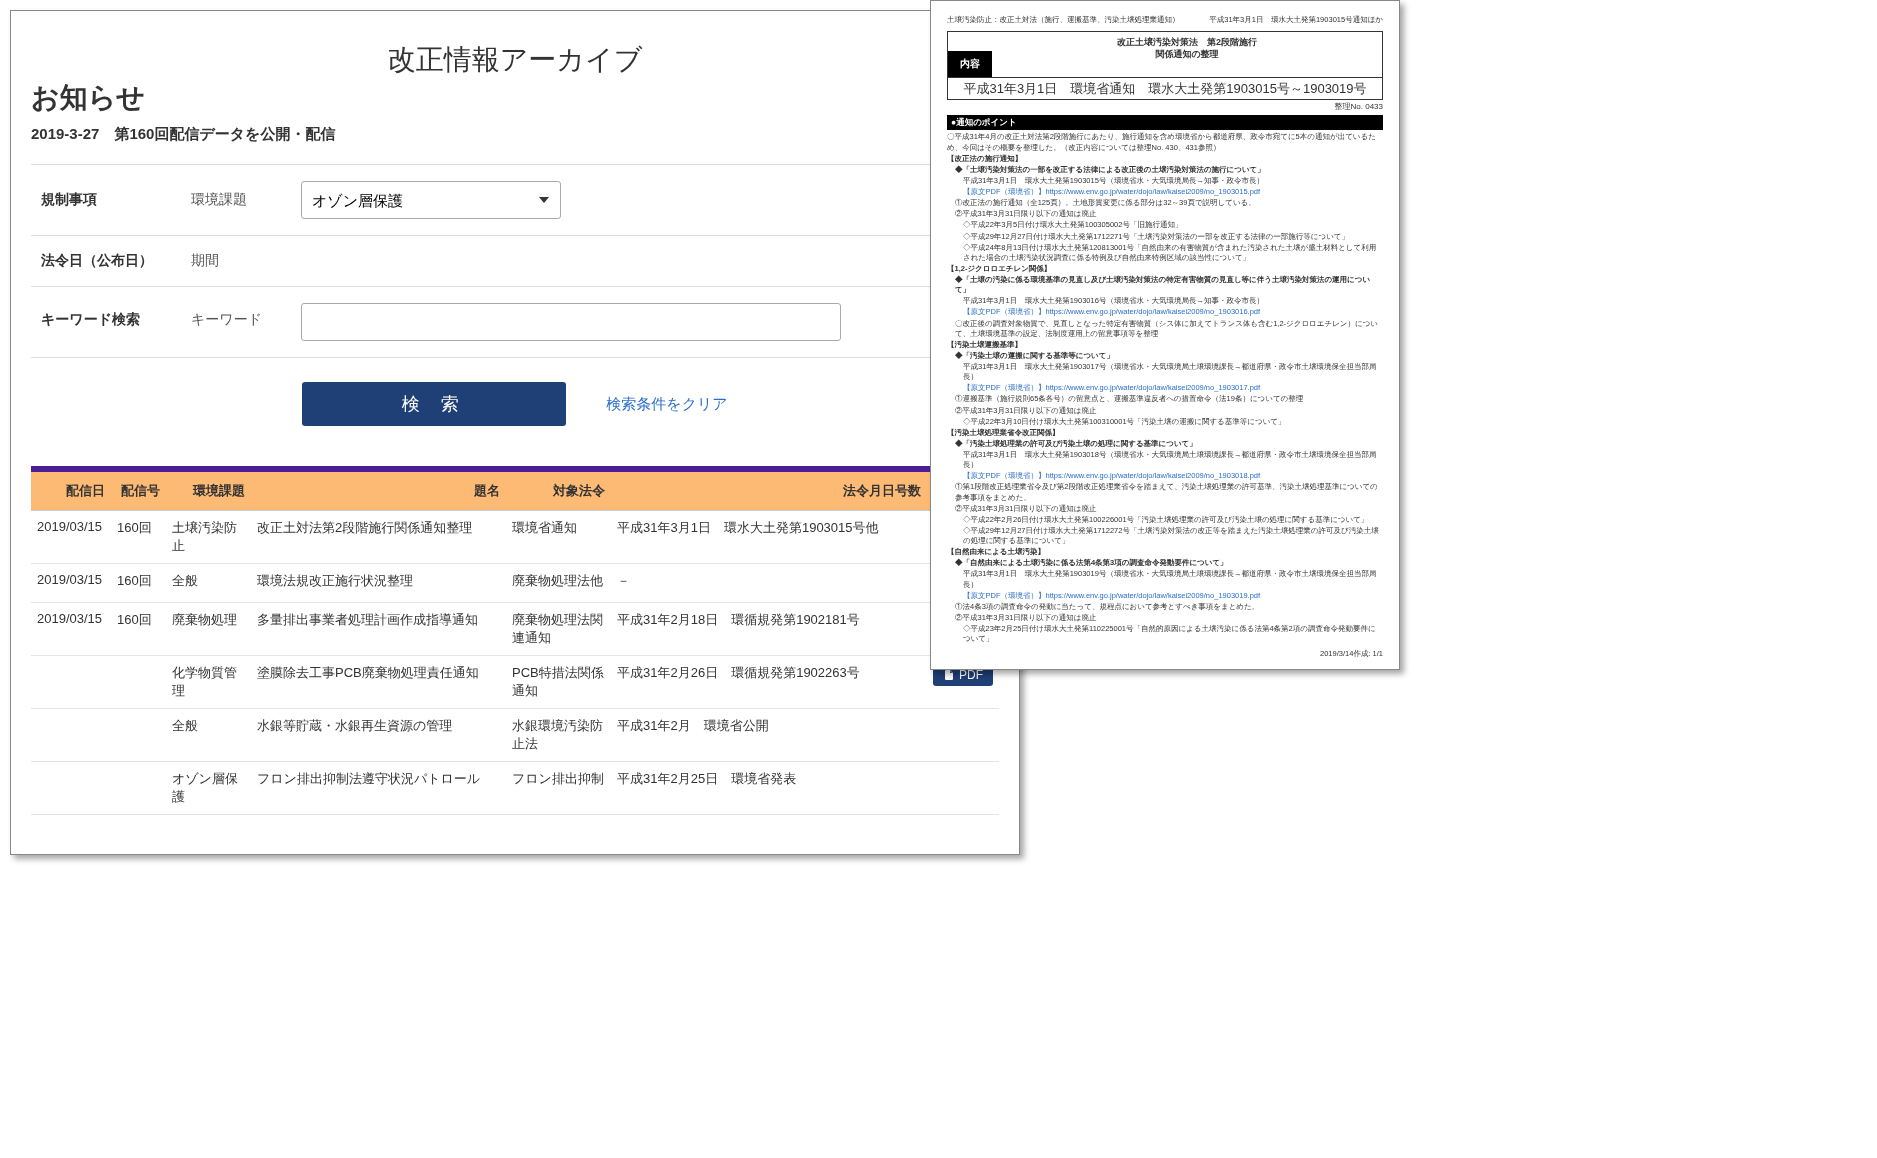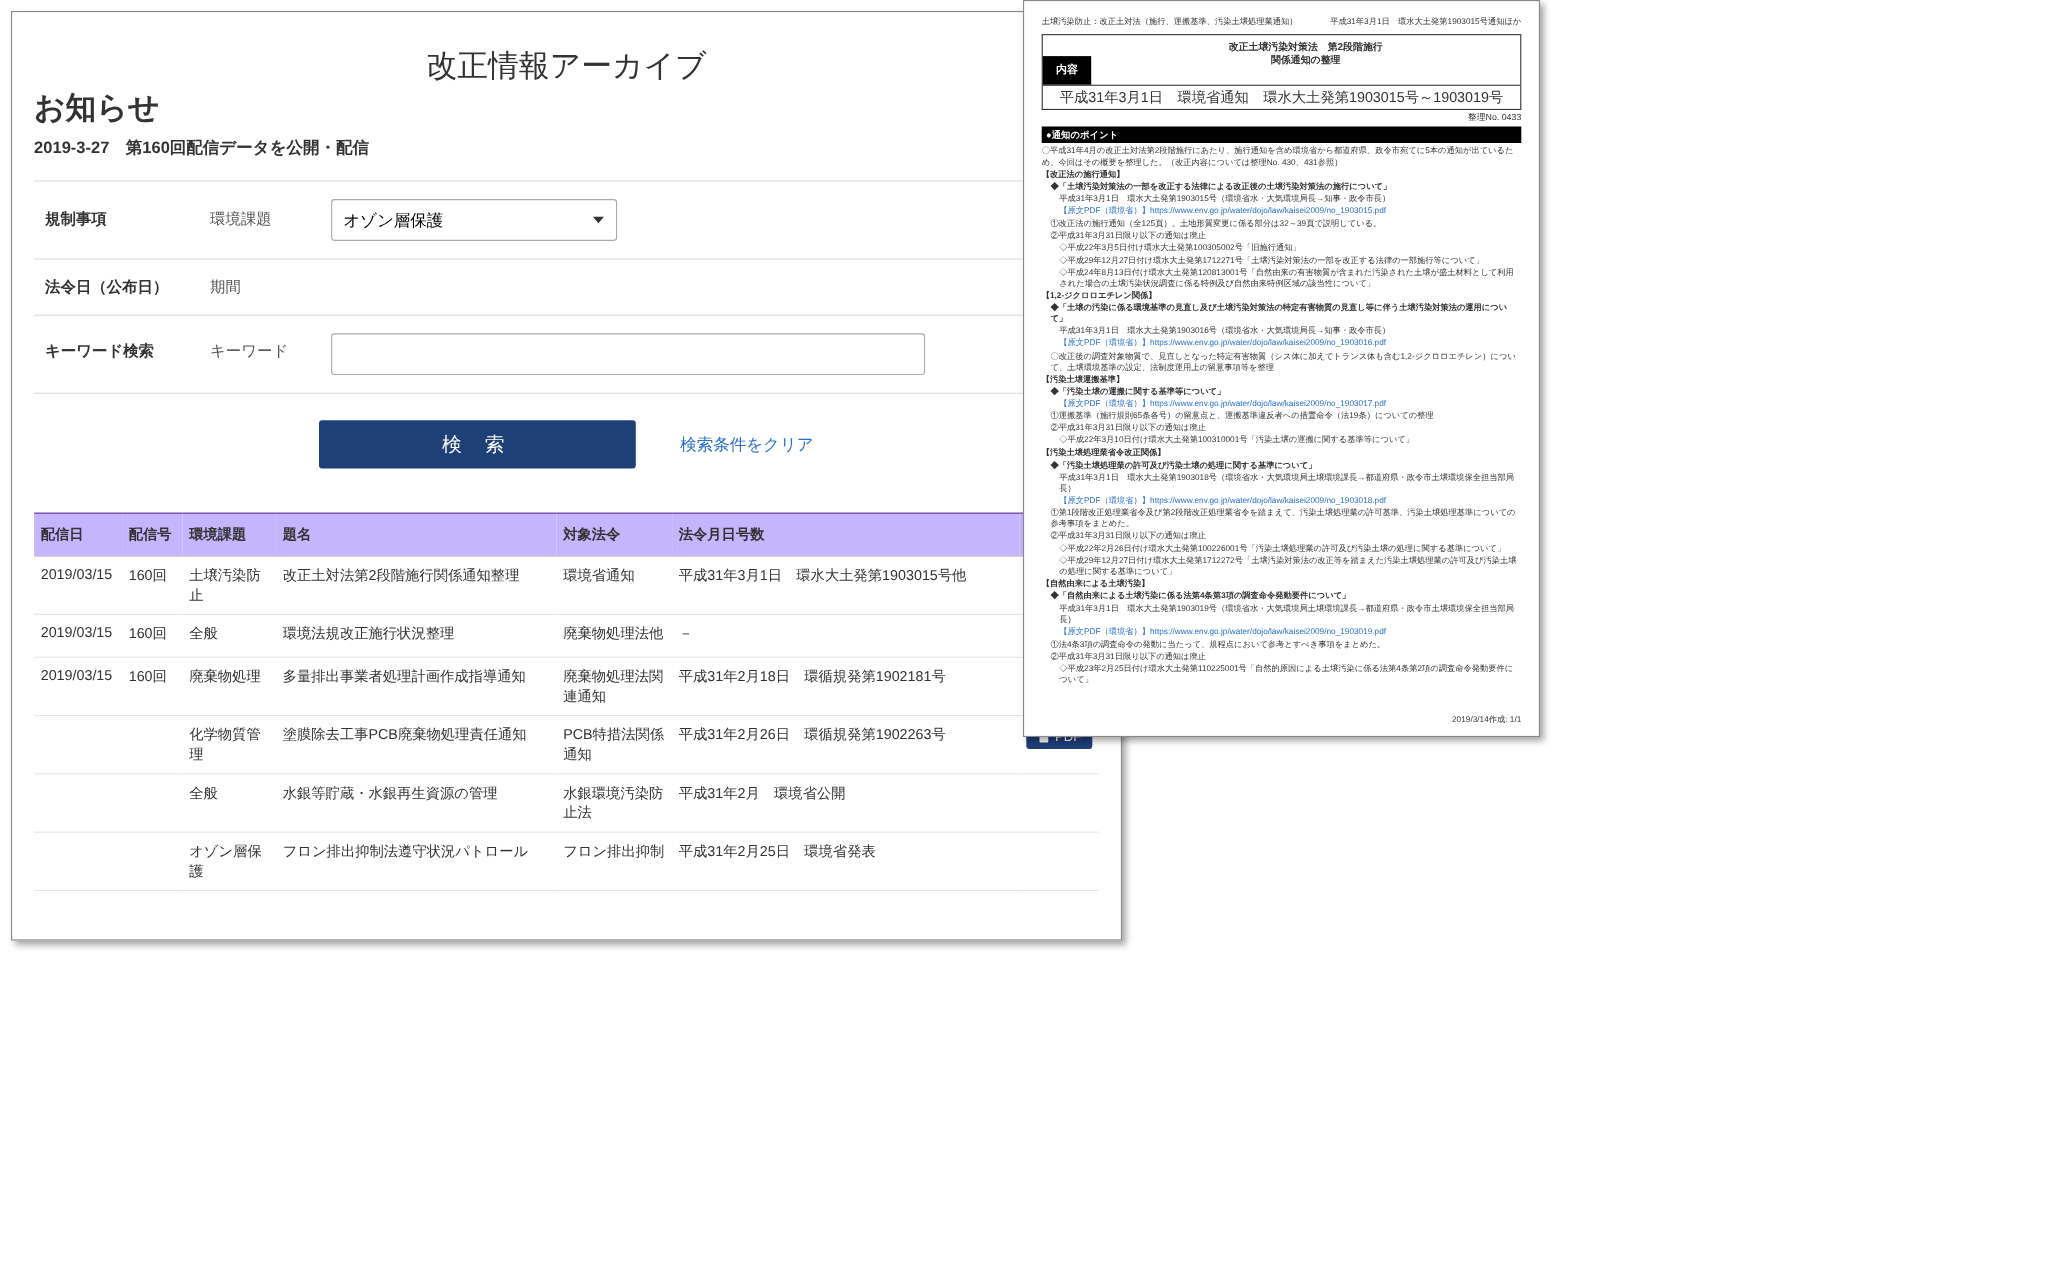--- a/index.html
+++ b/index.html
@@ -43,31 +43,31 @@
       pointer-events: none;
     }
     .select-wide { width: 260px; }
     .input-wide { width: 540px; }
     .hint { font-size: 13px; color: #555; margin-top: 6px; width: 100%; padding-left: 0; }
     .between { font-size: 14px; color: #444; }
     
     .button-row { display: flex; justify-content: center; align-items: center; gap: 40px; padding: 24px 0 40px 0; }
     .btn-search {
       background: #1f3f77; color: #fff;
-      width: 288px; height: 44px;
+      width: 264px; height: 44px;
       border: none; border-radius: 3px;
       font-size: 18px; letter-spacing: 8px;
       cursor: pointer;
     }
     .btn-clear { color: #2a6fc9; background: none; border: none; font-size: 15px; cursor: pointer; }
     
     .results-table { width: 100%; border-collapse: collapse; font-size: 13px; }
     .results-table th {
-      background: #c4b5fd; border-top: 1px solid #4c1d95; border-bottom: 1px solid #ccc;
-      padding: 10px 6px; font-weight: bold; text-align: left;
+      background: #fdba74; border-top: 6px solid #4c1d95; border-bottom: 1px solid #ccc;
+      padding: 10px 6px; font-weight: bold; text-align: right;
     }
     .results-table td { padding: 8px 6px; border-bottom: 1px solid #e5e5e5; vertical-align: top; text-align: left; }
     .results-table td.c { text-align: left; }
     .pdf-badge {
       display: inline-flex; align-items: center; gap: 4px;
       background: #1f3f77; color: #fff;
       padding: 4px 10px; border-radius: 3px;
       font-size: 12px; cursor: pointer;
     }
     .pdf-badge svg { width: 12px; height: 14px; fill: #fff; }
@@ -265,20 +265,21 @@
       <p class="indent2">◇平成24年8月13日付け環水大土発第120813001号「自然由来の有害物質が含まれた汚染された土壌が盛土材料として利用された場合の土壌汚染状況調査に係る特例及び自然由来特例区域の該当性について」</p>
 
       <p class="h">【1,2-ジクロロエチレン関係】</p>
       <p class="h indent1">◆「土壌の汚染に係る環境基準の見直し及び土壌汚染対策法の特定有害物質の見直し等に伴う土壌汚染対策法の運用について」</p>
       <p class="indent2">平成31年3月1日　環水大土発第1903016号（環境省水・大気環境局長→知事・政令市長）</p>
       <p class="indent2 link">【原文PDF（環境省）】https://www.env.go.jp/water/dojo/law/kaisei2009/no_1903016.pdf</p>
       <p class="indent1">〇改正後の調査対象物質で、見直しとなった特定有害物質（シス体に加えてトランス体も含む1,2-ジクロロエチレン）について、土壌環境基準の設定、法制度運用上の留意事項等を整理</p>
 
       <p class="h">【汚染土壌運搬基準】</p>
       <p class="h indent1">◆「汚染土壌の運搬に関する基準等について」</p>
+      <p class="indent2">平成31年3月1日　環水大土発第1903017号（環境省水・大気環境局土壌環境課長→都道府県・政令市土壌環境保全担当部局長）</p>
       <p class="indent2 link">【原文PDF（環境省）】https://www.env.go.jp/water/dojo/law/kaisei2009/no_1903017.pdf</p>
       <p class="indent1">①運搬基準（施行規則65条各号）の留意点と、運搬基準違反者への措置命令（法19条）についての整理</p>
       <p class="indent1">②平成31年3月31日限り以下の通知は廃止</p>
       <p class="indent2">◇平成22年3月10日付け環水大土発第100310001号「汚染土壌の運搬に関する基準等について」</p>
 
       <p class="h">【汚染土壌処理業省令改正関係】</p>
       <p class="h indent1">◆「汚染土壌処理業の許可及び汚染土壌の処理に関する基準について」</p>
       <p class="indent2">平成31年3月1日　環水大土発第1903018号（環境省水・大気環境局土壌環境課長→都道府県・政令市土壌環境保全担当部局長）</p>
       <p class="indent2 link">【原文PDF（環境省）】https://www.env.go.jp/water/dojo/law/kaisei2009/no_1903018.pdf</p>
       <p class="indent1">①第1段階改正処理業省令及び第2段階改正処理業省令を踏まえて、汚染土壌処理業の許可基準、汚染土壌処理基準についての参考事項をまとめた。</p>

